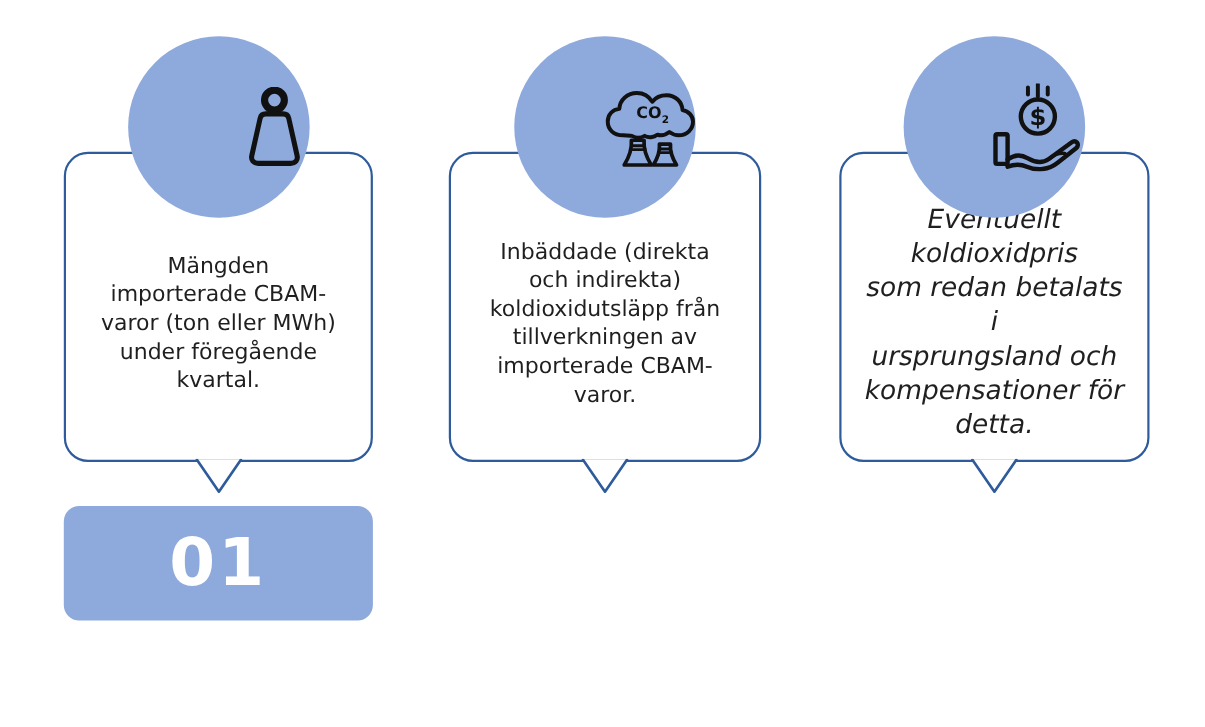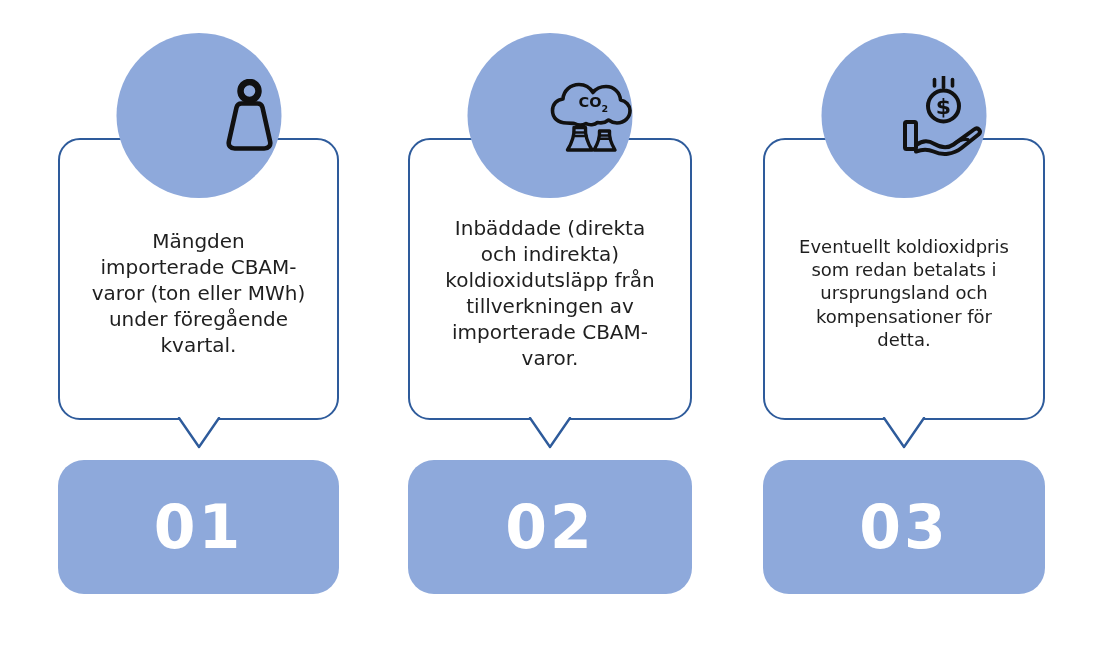--- a/index.html
+++ b/index.html
@@ -54,38 +54,38 @@
     padding: 70px 16px 42px 16px;
     z-index: 1;
   }
   .bubble-text {
     white-space: pre-line;
     text-align: center;
     color: var(--text, #1f1f1f);
     font-size: 20px;
     line-height: 1.3;
   }
-  .col-3 .bubble-text { font-size: 18px; }
+  .col-3 .bubble-text { font-size: 24px; font-style: italic; }
 
   .bubble-tail {
     position: absolute;
     top: 417px;
     left: 50%;
     transform: translateX(-50%);
     width: 46px;
     height: 33px;
     z-index: 3;
   }
   .number-box {
     position: absolute;
     top: 460px;
     left: 0;
     right: 0;
-    height: 134px;
-    border-radius: 26px;
+    height: 104px;
+    border-radius: 14px;
     background: var(--accent, #8EA9DB);
     display: flex;
     align-items: center;
     justify-content: center;
   }
   .number-label {
     color: var(--numcolor, #ffffff);
     font-size: 60px;
     font-weight: bold;
     letter-spacing: 3px;
@@ -137,23 +137,20 @@
       <div class="bubble-text">Inbäddade (direkta
 och indirekta)
 koldioxidutsläpp från
 tillverkningen av
 importerade CBAM-
 varor.</div>
     </div>
     <svg class="bubble-tail" viewBox="0 0 46 33" xmlns="http://www.w3.org/2000/svg">
       <path d="M3 1 L23 30 L43 1" fill="#ffffff" stroke="#2E5B9B" stroke-width="2.4" stroke-linejoin="round" stroke-linecap="round"></path>
     </svg>
-    <div class="number-box">
-      <span class="number-label">02</span>
-    </div>
   </div>
 
   <div class="column col-3">
     <div class="icon-circle">
       <svg class="icon-svg" width="86" height="80" viewBox="0 0 86 80" fill="none" stroke="#111111" xmlns="http://www.w3.org/2000/svg">
         <line x1="34" y1="3.5" x2="34" y2="10" stroke-width="3.6" stroke-linecap="round"></line>
         <line x1="43" y1="0.5" x2="43" y2="11.5" stroke-width="3.6" stroke-linecap="round"></line>
         <line x1="52" y1="3.5" x2="52" y2="10" stroke-width="3.6" stroke-linecap="round"></line>
         <circle cx="43" cy="30" r="15.5" stroke-width="4"></circle>
         <text x="43" y="37.5" text-anchor="middle" font-size="22" font-weight="bold" fill="#111111" stroke="none" font-family="'DejaVu Sans', sans-serif">$</text>
@@ -165,18 +162,15 @@
     <div class="bubble">
       <div class="bubble-text">Eventuellt koldioxidpris
 som redan betalats i
 ursprungsland och
 kompensationer för
 detta.</div>
     </div>
     <svg class="bubble-tail" viewBox="0 0 46 33" xmlns="http://www.w3.org/2000/svg">
       <path d="M3 1 L23 30 L43 1" fill="#ffffff" stroke="#2E5B9B" stroke-width="2.4" stroke-linejoin="round" stroke-linecap="round"></path>
     </svg>
-    <div class="number-box">
-      <span class="number-label">03</span>
-    </div>
   </div>
 
 </div>
 
 </body></html>

